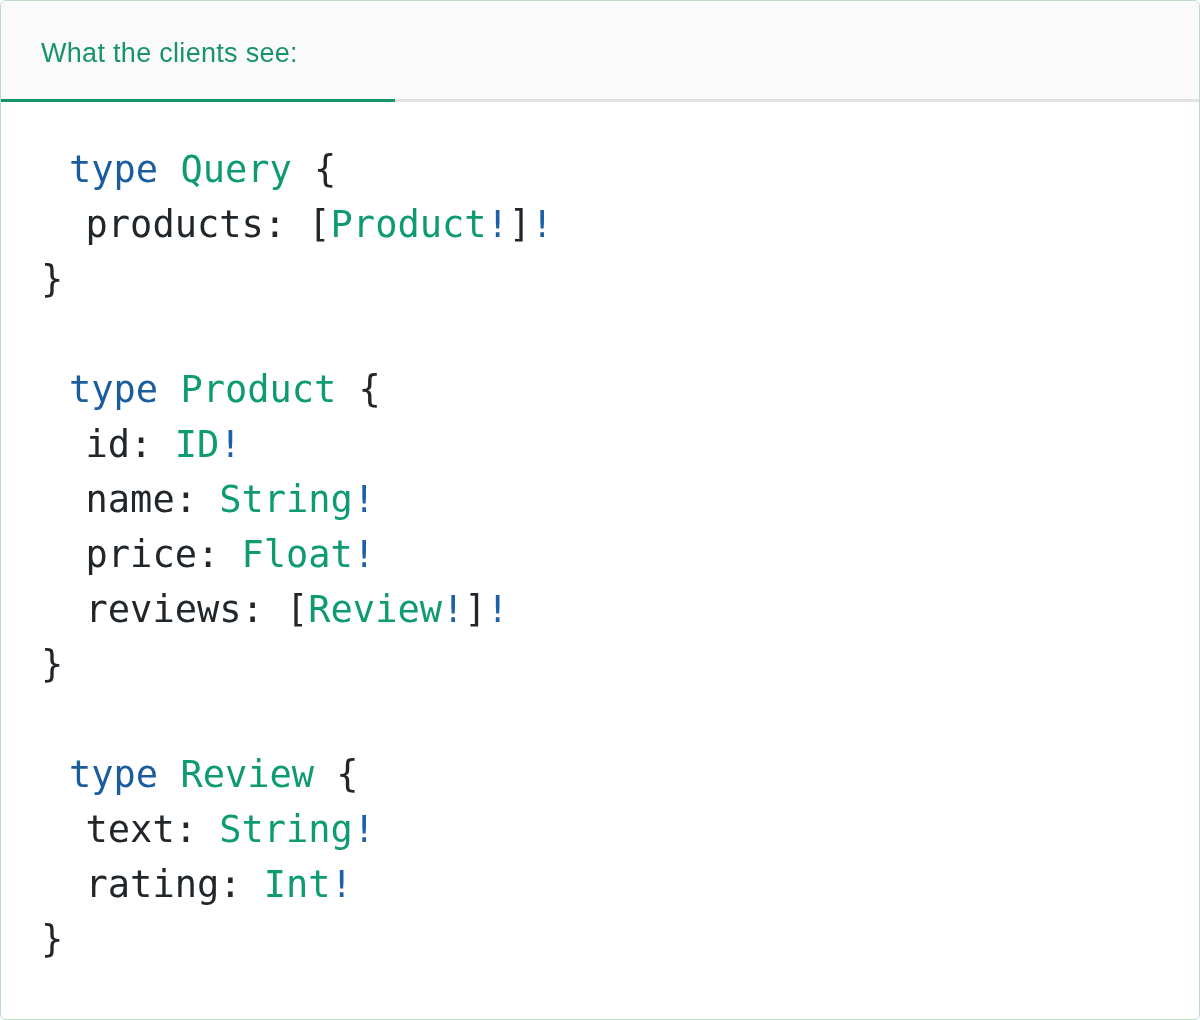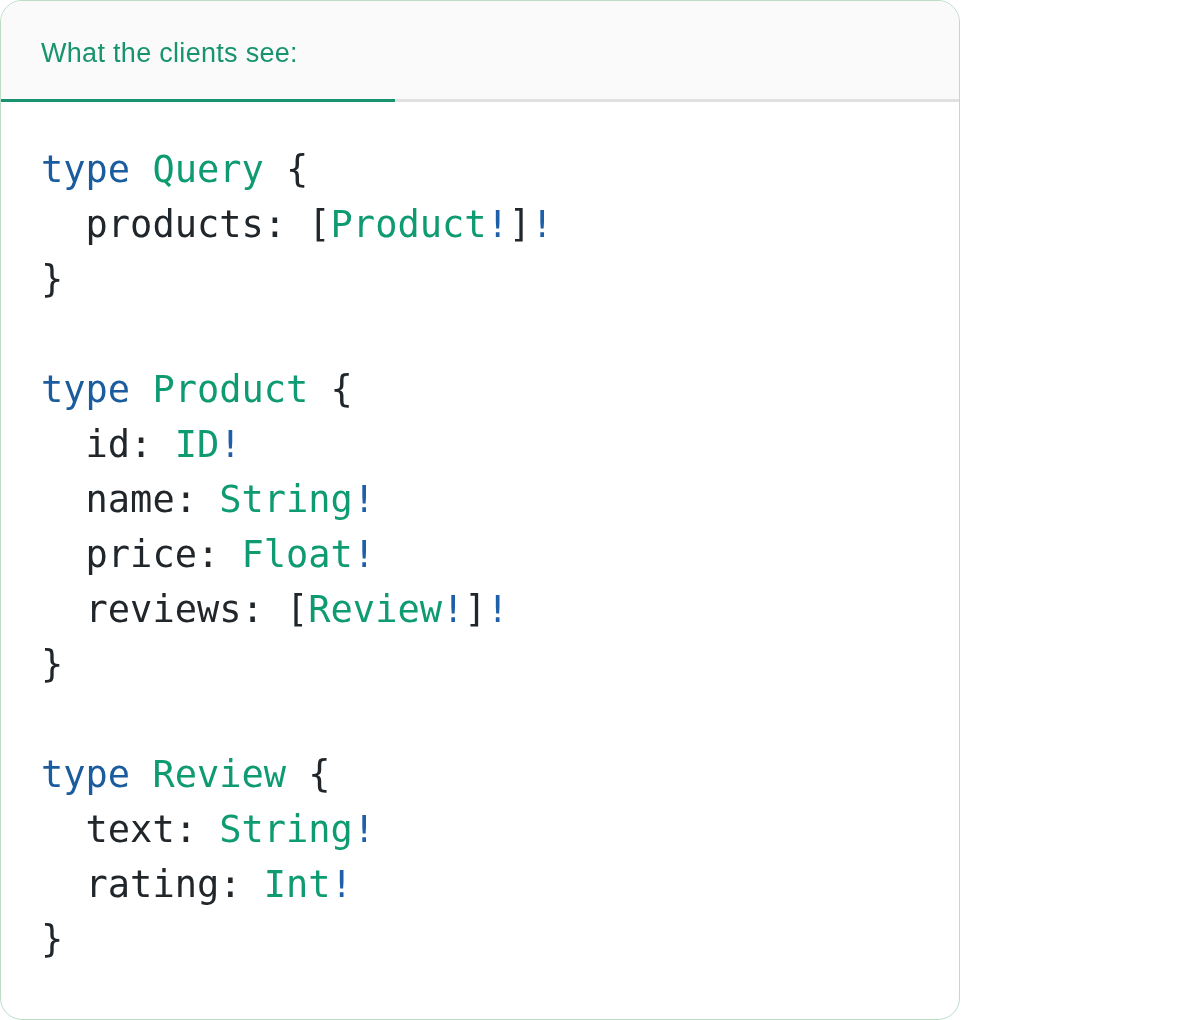--- a/index.html
+++ b/index.html
@@ -5,26 +5,26 @@
   html, body {
     margin: 0;
     padding: 0;
     background: #ffffff;
     width: 1200px;
     height: 1020px;
     overflow: hidden;
   }
 
   .card {
-    width: 960px;
+    width: 1200px;
     height: 1020px;
     box-sizing: border-box;
     background: var(--card-bg, #ffffff);
     border: 1px solid var(--border-green, #bcdcc6);
-    border-radius: 22px;
+    border-radius: 6px;
     overflow: hidden;
     font-family: "Liberation Sans", sans-serif;
   }
 
   .card-header {
     position: relative;
     height: 92px;
     box-sizing: content-box;
     background: var(--header-bg, #fafafa);
     border-bottom: 3px solid var(--divider-gray, #e1e1e1);
@@ -56,21 +56,21 @@
     font-size: 37px;
     line-height: 55px;
     color: var(--plain-dark, #21262b);
   }
 
   .code-line {
     white-space: pre;
     min-height: 55px;
   }
 
-  .tok-kw { color: var(--keyword-blue, #1a5c9e); }
+  .tok-kw { color: var(--keyword-blue, #1a5c9e); margin-left: 28px; }
   .tok-ty { color: var(--type-teal, #0f9b72); }
   .tok-bg { color: var(--bang-blue, #1d5fa8); }
   .tok-pl { color: var(--plain-dark, #21262b); }
 </style>
 </head>
 <body>
 
 <div class="card">
   <div class="card-header">
     <span class="tab-label">What the clients see:</span>

